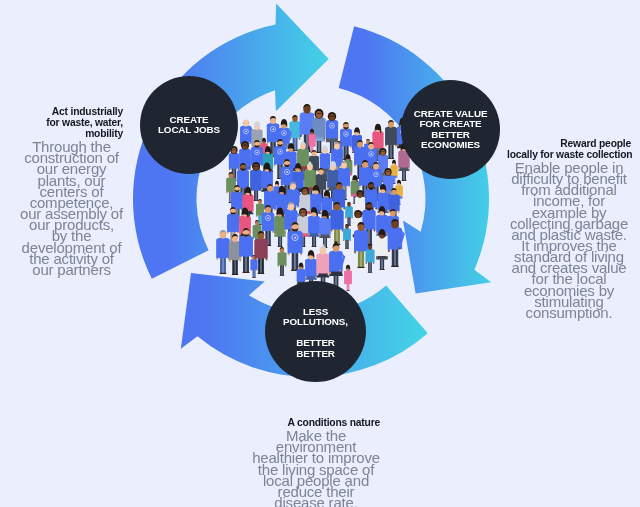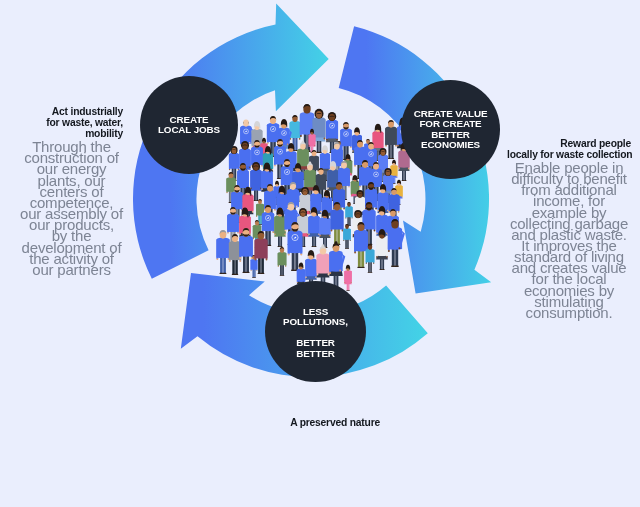--- a/index.html
+++ b/index.html
@@ -1325,16 +1325,17 @@
     </div>
   <div class="txtblock" id="blk1" style="left:507px;top:104.8px;width:124px;margin-top:33px;">
       <div class="t-title">
         <div>Reward people</div>
         <div>locally for waste collection</div>
       </div>
       <div class="t-body">Enable people in difficulty to benefit from additional income, for example by collecting garbage and plastic waste. It improves the standard of living and creates value for the local economies by stimulating consumption.</div>
     </div>
   <div class="txtblock" id="blk2" style="left:252px;top:417.2px;width:128px;">
       <div class="t-title">
-        <div>A preserved nature</div>
+        <div>A conditions nature</div>
       </div>
+      <div class="t-body">Make the environment healthier to improve the living space of local people and reduce their disease rate.</div>
     </div>
 </div>
 
 </body></html>

